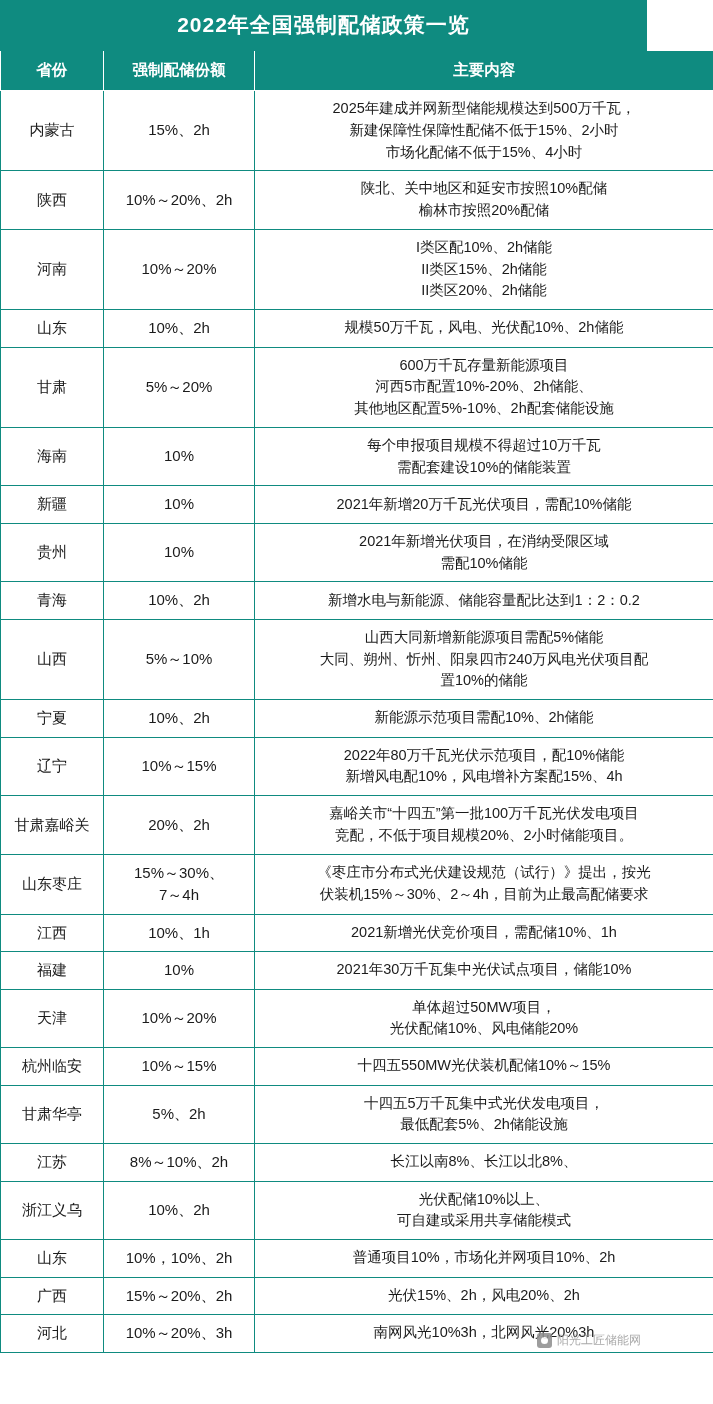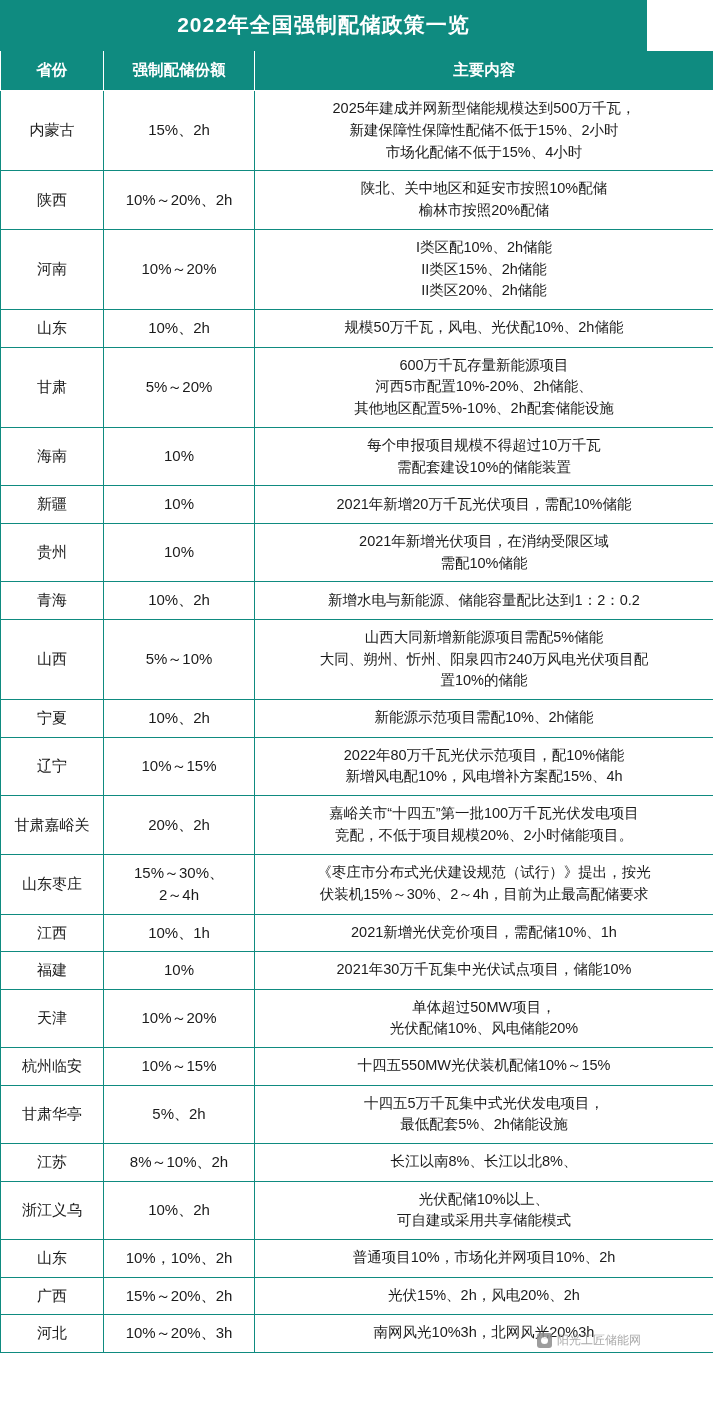--- a/index.html
+++ b/index.html
@@ -223,21 +223,21 @@
           <td class="share">20%、2h</td>
           <td class="content">
             <span class="cell-line">嘉峪关市“十四五”第一批100万千瓦光伏发电项目</span>
             <span class="cell-line">竞配，不低于项目规模20%、2小时储能项目。</span>
           </td>
         </tr>
         <tr>
           <td class="prov">山东枣庄</td>
           <td class="share">
             <span class="cell-line">15%～30%、</span>
-            <span class="cell-line">2～4h</span>
+            <span class="cell-line">7～4h</span>
           </td>
           <td class="content">
             <span class="cell-line">《枣庄市分布式光伏建设规范（试行）》提出，按光</span>
             <span class="cell-line">伏装机15%～30%、2～4h，目前为止最高配储要求</span>
           </td>
         </tr>
         <tr>
           <td class="prov">江西</td>
           <td class="share">10%、1h</td>
           <td class="content">

